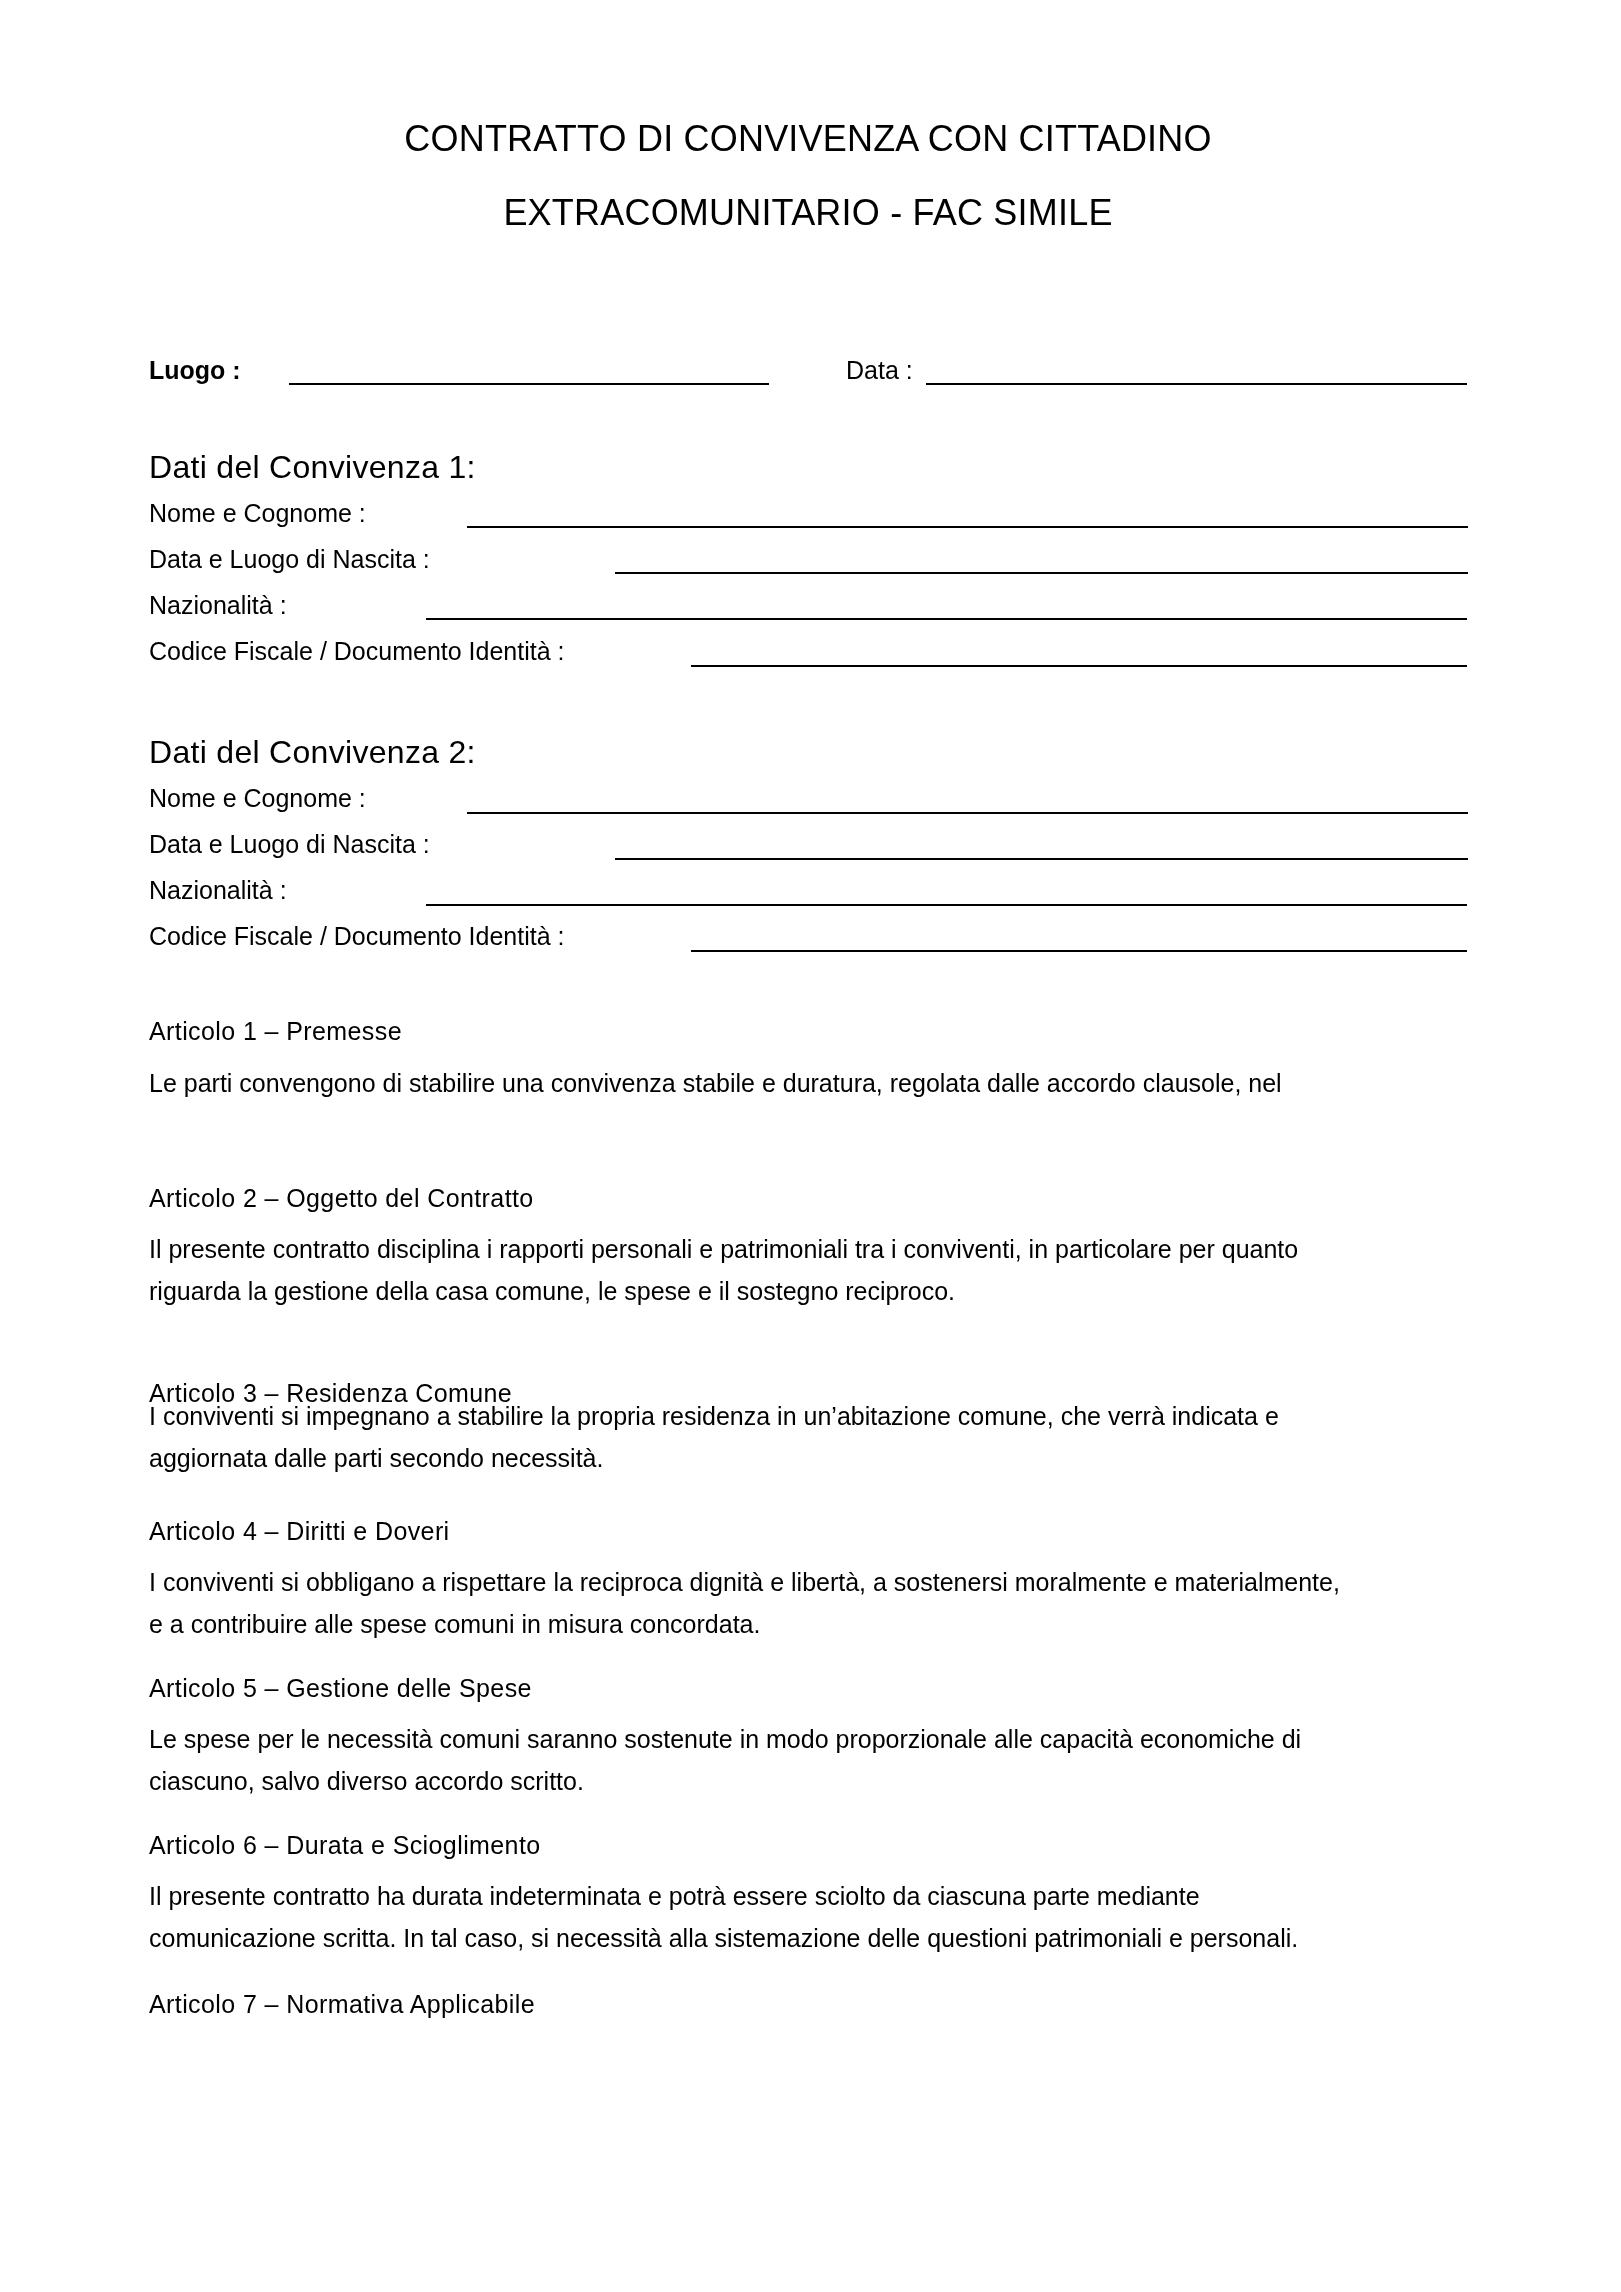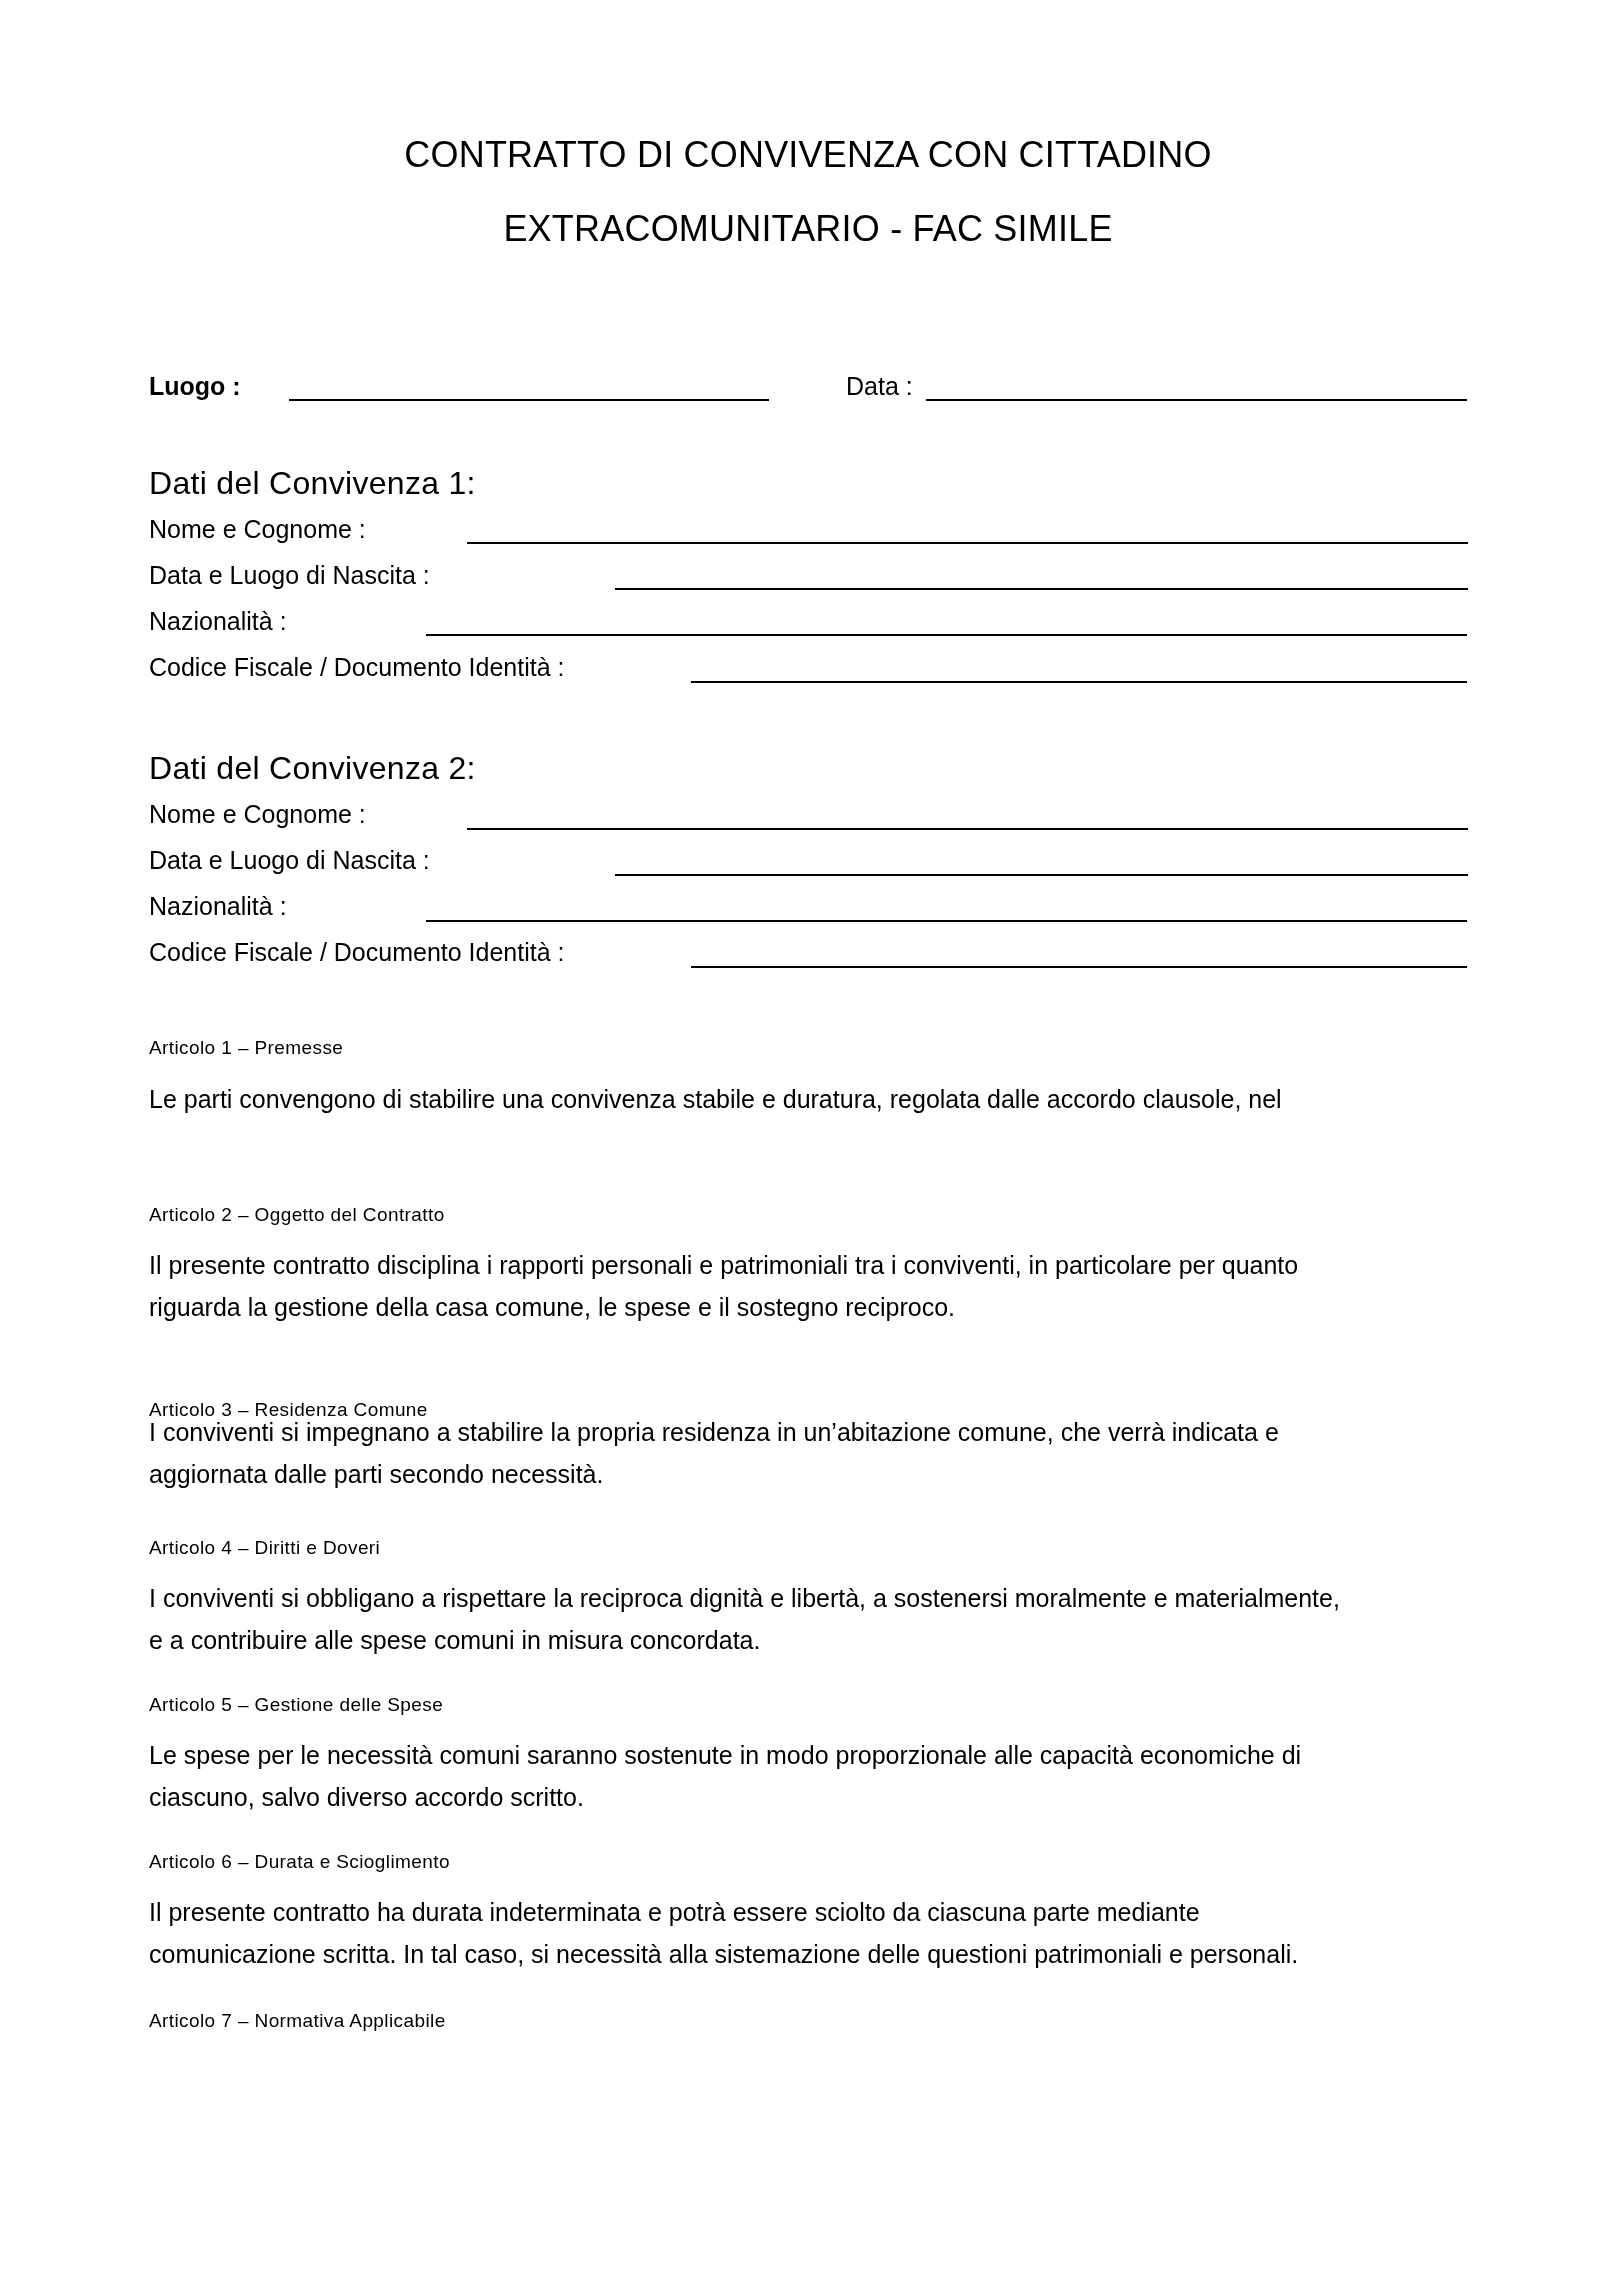--- a/index.html
+++ b/index.html
@@ -10,21 +10,21 @@
   }
   body {
     font-family: "Liberation Sans", sans-serif;
     color: #000000;
   }
   .page {
     position: relative;
     width: 1621px;
     height: 2108px;
     background: #ffffff;
-    margin: 16px auto;
+    margin: 0 auto;
     overflow: hidden;
     box-sizing: border-box;
   }
   
   .doc-title {
     position: absolute;
     left: 149px;
     top: 102px;
     width: 1318px;
     text-align: center;
@@ -54,21 +54,21 @@
   }
   
   .rule {
     position: absolute;
     height: 0;
     border-top: 2.9px solid #000000;
   }
   
   .art-head {
     position: absolute;
-    font-size: 19px;
+    font-size: 25px;
     line-height: 31px;
     letter-spacing: 0.4px;
     white-space: nowrap;
   }
   .art-body {
     position: absolute;
     left: 149px;
     width: 1318px;
     font-size: 25px;
     line-height: 42px;

